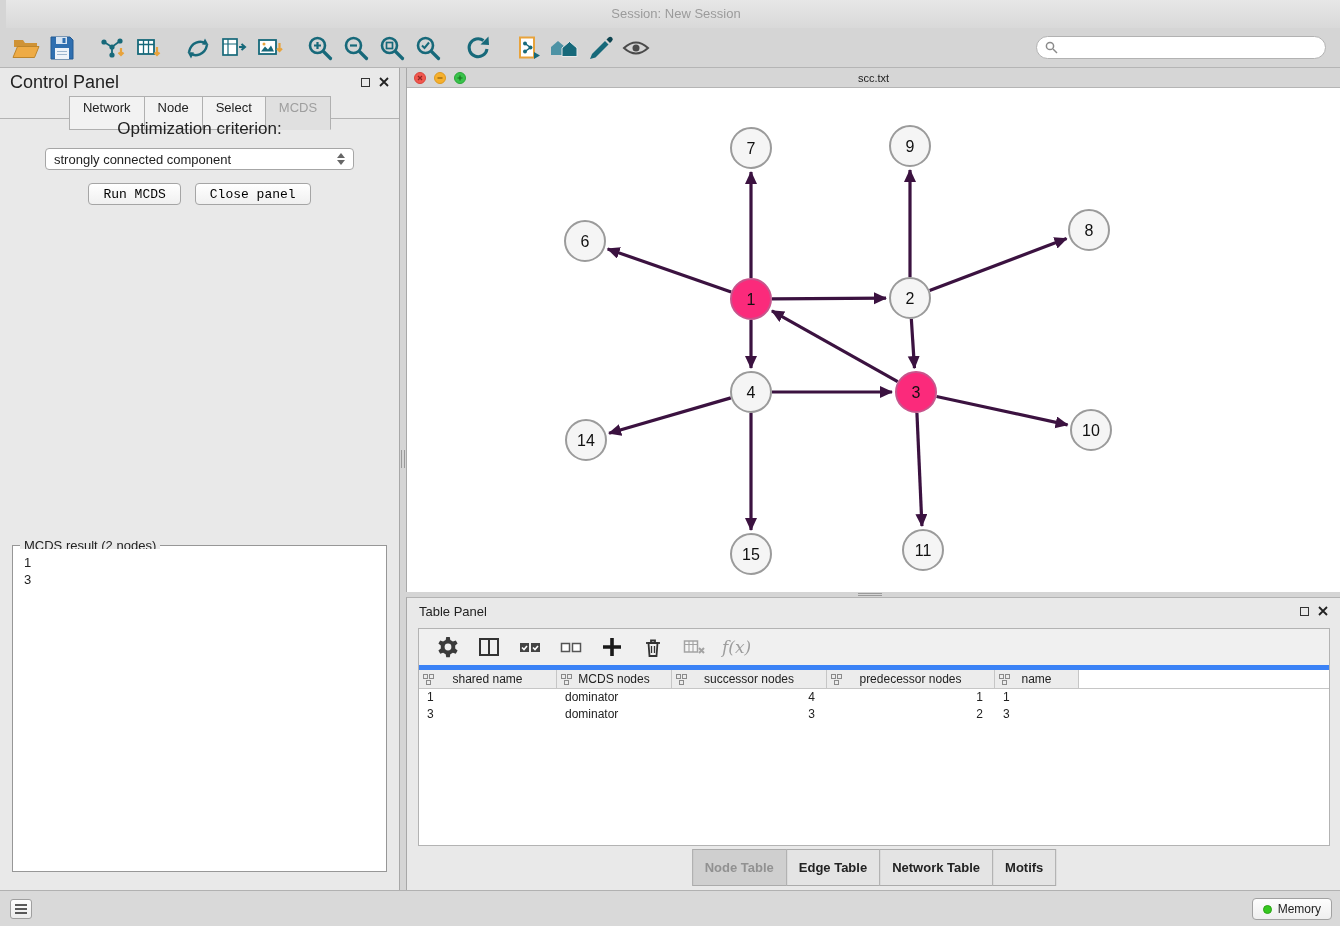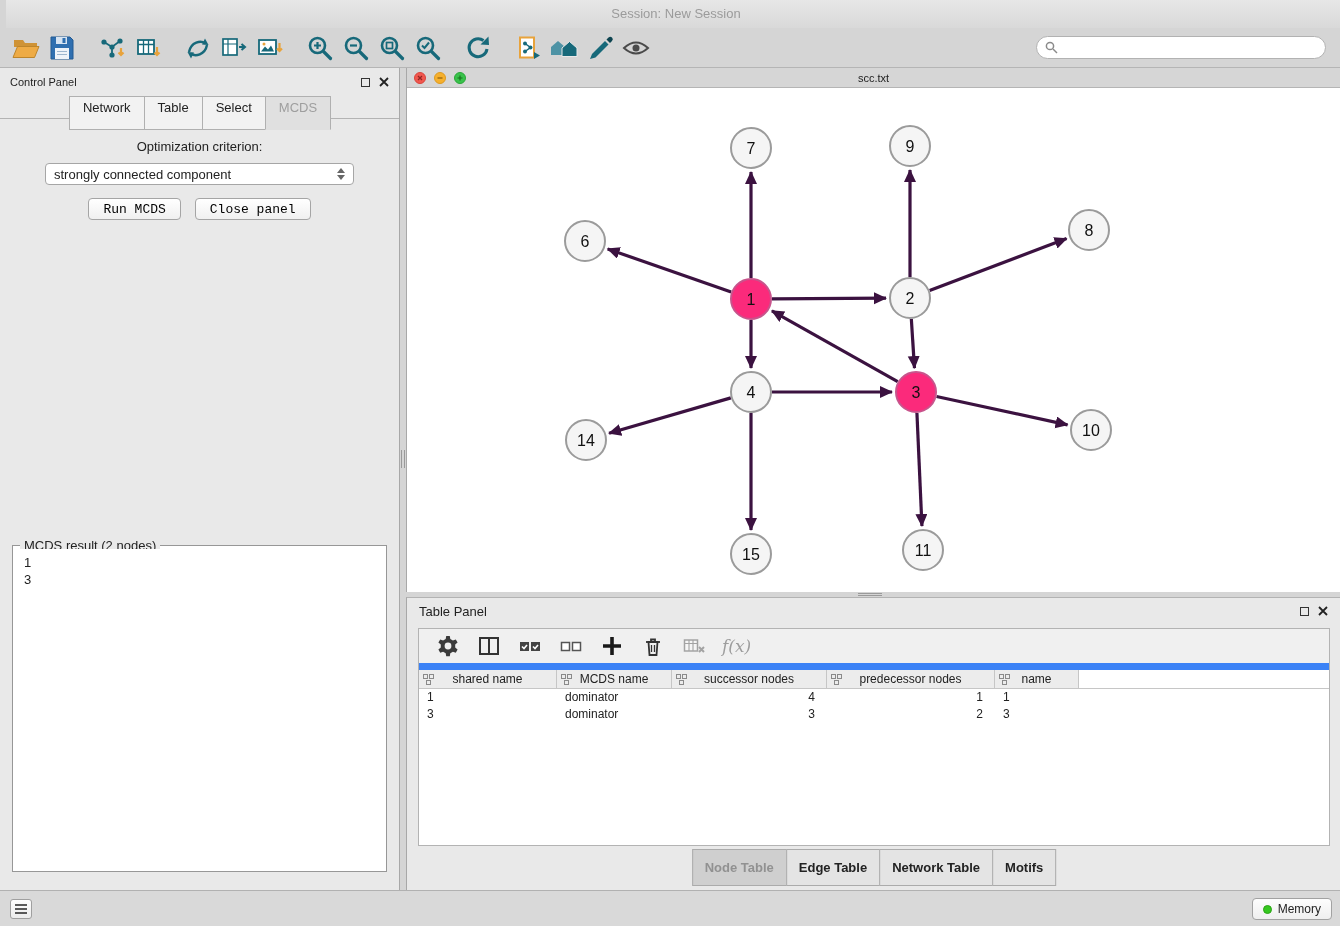--- a/index.html
+++ b/index.html
@@ -10,29 +10,29 @@
 .titlebar{position:absolute;top:0;left:6px;width:100%;height:40px;background:linear-gradient(#e7e7e7,#d3d3d3);border-bottom:1px solid #bdbdbd;text-align:center;line-height:28px;color:#9b9b9b;font-size:13px}
 .toolbar{position:absolute;top:28px;left:0;width:100%;height:40px;display:flex;align-items:center;padding-left:8px;border-bottom:1px solid #b5b5b5;background:#d5d5d5}
 .tbtn{width:36px;height:34px;display:flex;align-items:center;justify-content:center;flex:0 0 auto}
 .tbtn svg{display:block}
 .tsep{width:14px;flex:0 0 auto}
 .search{position:absolute;right:14px;top:8px;width:290px;height:23px;background:#fff;border:1px solid #b2b2b2;border-radius:12px;display:flex;align-items:center;padding:0 8px;gap:5px}
 .search input{border:none;outline:none;flex:1;font-size:13px;background:transparent;font-family:"Liberation Sans",sans-serif}
 
 
 .control-panel{position:absolute;left:0;top:68px;width:400px;height:822px;background:#e9e9e9;border-right:1px solid #a8a8a8}
-.panel-header{position:absolute;top:0;left:0;right:0;height:28px;display:flex;align-items:center;padding:0 10px;font-size:11px}
+.panel-header{position:absolute;top:0;left:0;right:0;height:28px;display:flex;align-items:center;padding:0 10px;font-size:18px}
 .hdr-btns{margin-left:auto;display:flex;align-items:center;gap:9px}
 .float-btn{width:9px;height:9px;border:1.5px solid #333}
 .close-btn svg{display:block}
 .cp-tabwrap{position:absolute;top:28px;left:0;right:0;height:23px;display:flex;justify-content:center;border-bottom:1px solid #b3b3b3}
 .cp-tab{border:1px solid #b0b0b0;margin-right:-1px;background:#f2f2f2;padding:3px 13px 2px;font-size:13px;height:34px}
 .cp-tab.active{background:#e0e0e0;color:#9e9e9e;border-bottom-color:#e0e0e0}
 .cp-body{position:absolute;top:51px;left:0;right:0;bottom:0}
-.opt-label{margin-top:20px;text-align:center;font-size:13px}
+.opt-label{text-align:center;font-size:17px}
 .dropdown{margin:9px 45px 0;height:22px;background:#fff;border:1px solid #a6a6a6;border-radius:4px;display:flex;align-items:center;padding:0 8px;font-size:13px}
 .stepper{margin-left:auto;display:flex;flex-direction:column;gap:2px;align-items:center}
 .tri-up{width:0;height:0;border-left:4px solid transparent;border-right:4px solid transparent;border-bottom:5px solid #666}
 .tri-down{width:0;height:0;border-left:4px solid transparent;border-right:4px solid transparent;border-top:5px solid #666}
 .btn-row{display:flex;justify-content:center;gap:14px;margin-top:13px}
 .btn{height:22px;padding:0 14px;background:linear-gradient(#ffffff,#f0f0f0);border:1px solid #a5a5a5;border-radius:4px;font-size:13px;font-family:Liberation Mono, monospace}
 .result-box{position:absolute;left:12px;right:12px;top:426px;bottom:18px;border:1px solid #979797;background:#fff}
 .result-title{position:absolute;top:-8px;left:7px;background:#e9e9e9;padding:0 4px;font-size:13px}
 .result-list{position:absolute;inset:3px;background:#fff;padding:5px 8px;font-size:13px;overflow:hidden}
 .result-item{line-height:17px}
@@ -45,21 +45,21 @@
 .light svg{display:block}
 .light.red{background:#f1574e;border:1px solid #d8443c}
 .light.yellow{background:#f6b02d;border:1px solid #dd9a21}
 .light.green{background:#39c24b;border:1px solid #29a738}
 .net-canvas{position:absolute;top:20px;left:0;right:0;bottom:0;background:#fff}
 
 
 .table-panel{position:absolute;left:406px;top:597px;width:934px;height:293px;background:#e9e9e9;border-left:1px solid #a8a8a8;border-top:1px solid #b3b3b3}
 .tp-header{height:26px;display:flex;align-items:center;padding:4px 12px;font-size:13px}
 .tp-frame{position:absolute;left:11px;right:10px;top:30px;height:218px;border:1px solid #b3b3b3;display:flex;flex-direction:column;background:#fff}
-.tp-toolbar{height:41px;background:#f0f0f0;border-bottom:7px solid #3b82f6;display:flex;align-items:center;gap:15px;padding-left:16px}
+.tp-toolbar{height:41px;background:#f0f0f0;border-bottom:5px solid #3b82f6;display:flex;align-items:center;gap:15px;padding-left:16px}
 .tp-toolbar .tbtn{width:26px;height:26px}
 .fx{font-family:"DejaVu Serif",serif;font-style:italic;color:#9d9d9d;font-size:17px}
 .thead{display:flex;height:19px;background:#ececec;border-bottom:1px solid #c6c6c6;font-size:12px}
 .th{position:relative;display:flex;align-items:center;justify-content:center;border-right:1px solid #c6c6c6;background:#ececec}
 .th .attr-icon{position:absolute;left:4px;top:4px}
 .tbody{flex:1;background:#fff;overflow:hidden}
 .tr{display:flex;height:17px;font-size:12px;line-height:17px}
 .td{overflow:hidden;white-space:nowrap}
 .c0{width:138px;padding-left:8px}
 .c1{width:115px;padding-left:8px}
@@ -233,21 +233,21 @@
       <span class="float-btn"></span>
       <span class="close-btn">
         <svg width="10" height="10" viewBox="0 0 10 10">
             <path d="M1 1 L9 9 M9 1 L1 9" stroke="#222" stroke-width="1.8"></path>
           </svg>
       </span>
     </span>
   </div>
   <div class="cp-tabwrap">
     <span class="cp-tab">Network</span>
-    <span class="cp-tab">Table</span>
+    <span class="cp-tab">Node</span>
     <span class="cp-tab">Select</span>
     <span class="cp-tab active">MCDS</span>
   </div>
   <div class="cp-body">
     <div class="opt-label">Optimization criterion:</div>
     <div class="dropdown">
       <span>strongly connected component</span>
       <span class="stepper">
           <i class="tri-up"></i>
           <i class="tri-down"></i>
@@ -445,21 +445,21 @@
         <span>shared name</span>
       </div>
       <div class="th c1">
         <svg class="attr-icon" width="11" height="11" viewBox="0 0 11 11">
             <g fill="none" stroke="#8a8a8a">
               <rect x="0.5" y="0.5" width="4" height="4"></rect>
               <rect x="6.5" y="0.5" width="4" height="4"></rect>
               <rect x="3.5" y="6.5" width="4" height="4"></rect>
             </g>
           </svg>
-        <span>MCDS name</span>
+        <span>MCDS nodes</span>
       </div>
       <div class="th c2">
         <svg class="attr-icon" width="11" height="11" viewBox="0 0 11 11">
             <g fill="none" stroke="#8a8a8a">
               <rect x="0.5" y="0.5" width="4" height="4"></rect>
               <rect x="6.5" y="0.5" width="4" height="4"></rect>
               <rect x="3.5" y="6.5" width="4" height="4"></rect>
             </g>
           </svg>
         <span>successor nodes</span>

